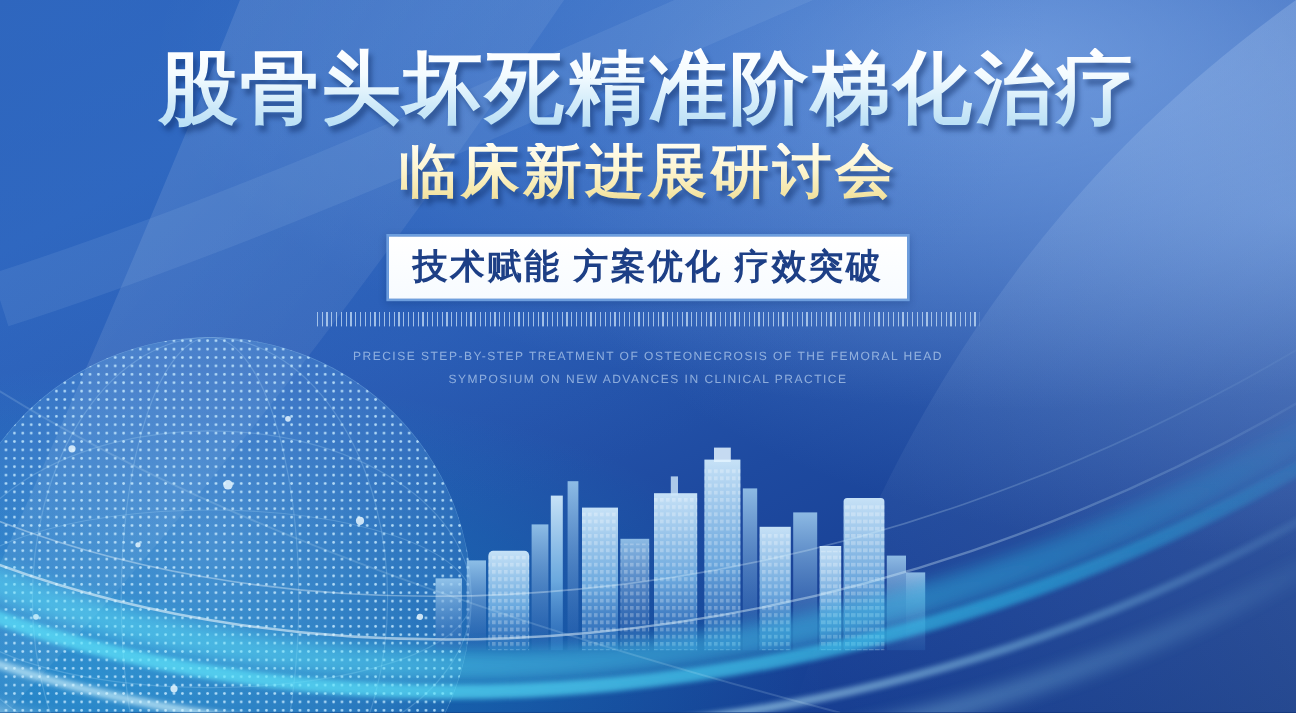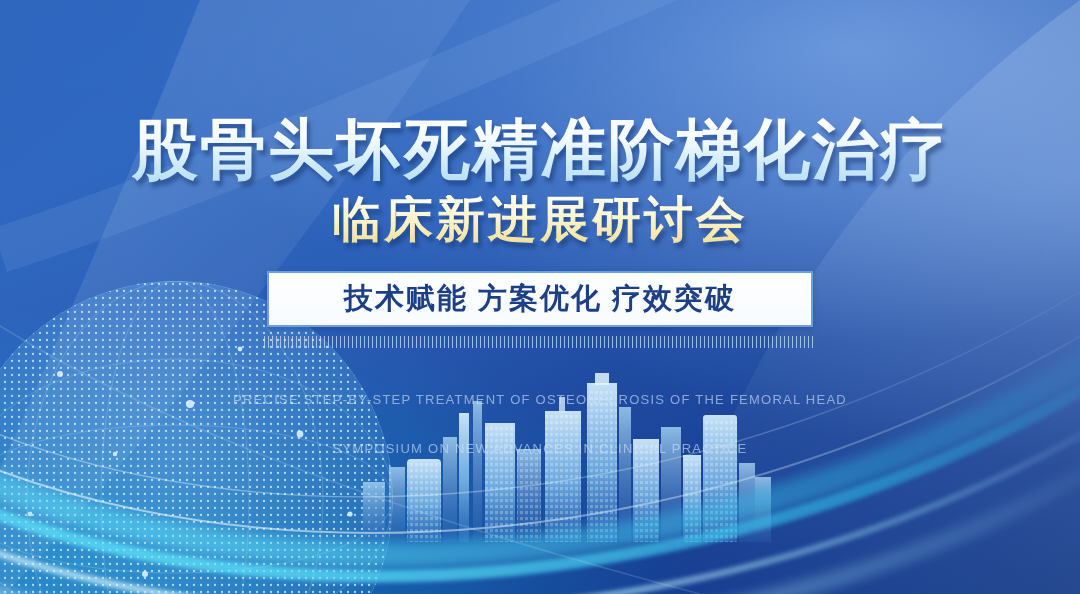--- a/index.html
+++ b/index.html
@@ -28,60 +28,60 @@
   .skyline svg{display:block;width:100%;height:100%;}
 
   
   .arcs{position:absolute;inset:0;pointer-events:none;}
   .arcs svg{display:block;width:1080px;height:594px;}
 
   
   .content{position:absolute;inset:0;display:flex;flex-direction:column;align-items:center;}
 
   .title-line1{
-    margin-top:116px;
+    margin-top:40px;
     font-size:66px; font-weight:700; line-height:1.02;
     letter-spacing:2px; white-space:nowrap;
     background:linear-gradient(180deg,#ffffff 0%,#f3fbff 34%,#cfeaf9 72%,#b7def5 100%);
     -webkit-background-clip:text; background-clip:text;
     color:transparent; -webkit-text-fill-color:transparent;
     filter:drop-shadow(3px 5px 2px rgba(10,40,95,0.45));
   }
   .title-line2{
     margin-top:12px;
     font-size:49px; font-weight:700; line-height:1.02;
     letter-spacing:3px; white-space:nowrap;
     background:linear-gradient(180deg,#fffdf0 0%,#fdf6d4 40%,#f6e8ad 78%,#efdd95 100%);
     -webkit-background-clip:text; background-clip:text;
     color:transparent; -webkit-text-fill-color:transparent;
     filter:drop-shadow(3px 5px 2px rgba(10,40,95,0.45));
   }
 
   .subtitle-box{
-    margin-top:26px; width:546px; height:56px;
+    margin-top:26px; width:436px; height:56px;
     display:flex;align-items:center;justify-content:center;
     background:linear-gradient(180deg,#ffffff 0%,#f7fbff 100%);
     border:2px solid #6d9ede;
     box-shadow:0 2px 6px rgba(8,35,90,0.22);
   }
   .subtitle-text{
     font-size:29px;font-weight:700;letter-spacing:2px;color:#1d3f86;white-space:nowrap;
   }
 
   .tick-row{
     margin-top:9px;width:552px;height:12px;
     background-image:repeating-linear-gradient(to right,
        rgba(205,228,250,0.72) 0px, rgba(205,228,250,0.72) 1px,
        rgba(205,228,250,0) 1px, rgba(205,228,250,0) 4px);
   }
 
   .en-block{margin-top:16px;text-align:center;}
   .en-line{
-    font-size:13px;letter-spacing:1.25px;font-weight:400;
-    color:rgba(205,226,248,0.62); white-space:nowrap; line-height:1.9;margin-top:24px;
+    font-size:10px;letter-spacing:1.25px;font-weight:400;
+    color:rgba(205,226,248,0.62); white-space:nowrap; line-height:1.9;
   }
 </style>
 </head>
 <body>
 
 <div class="banner">
 
   <div class="bg-layer">
     <svg viewBox="0 0 1080 594" preserveAspectRatio="none" aria-hidden="true">
       <defs>

